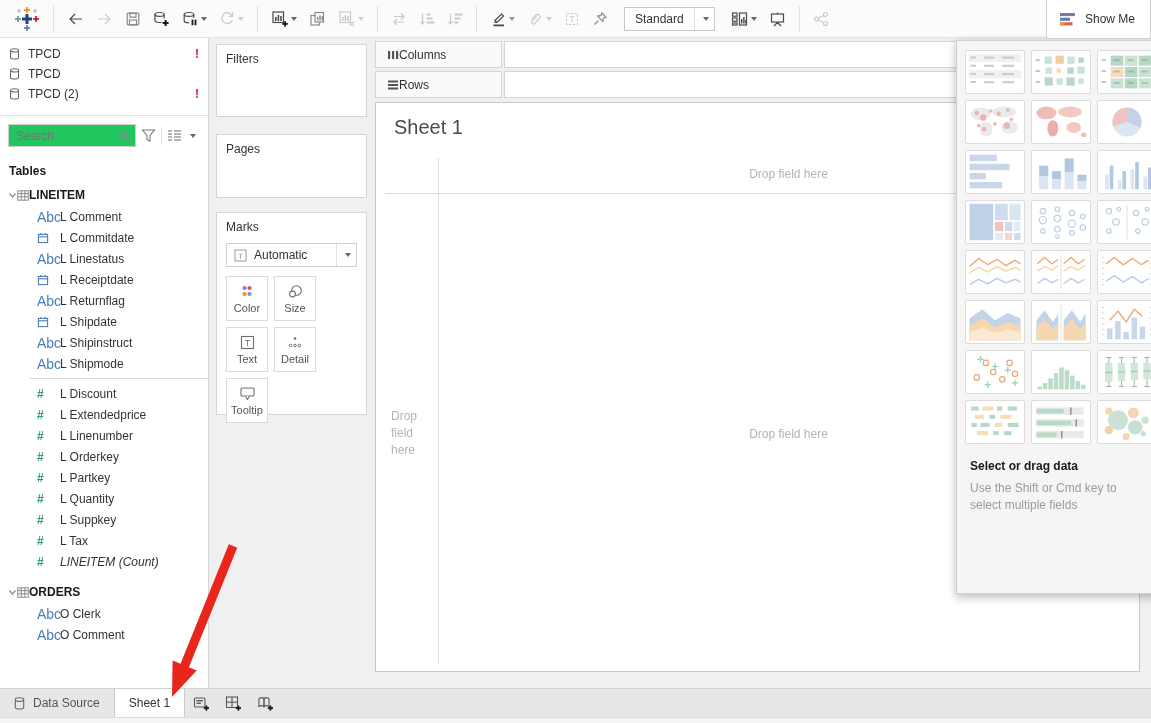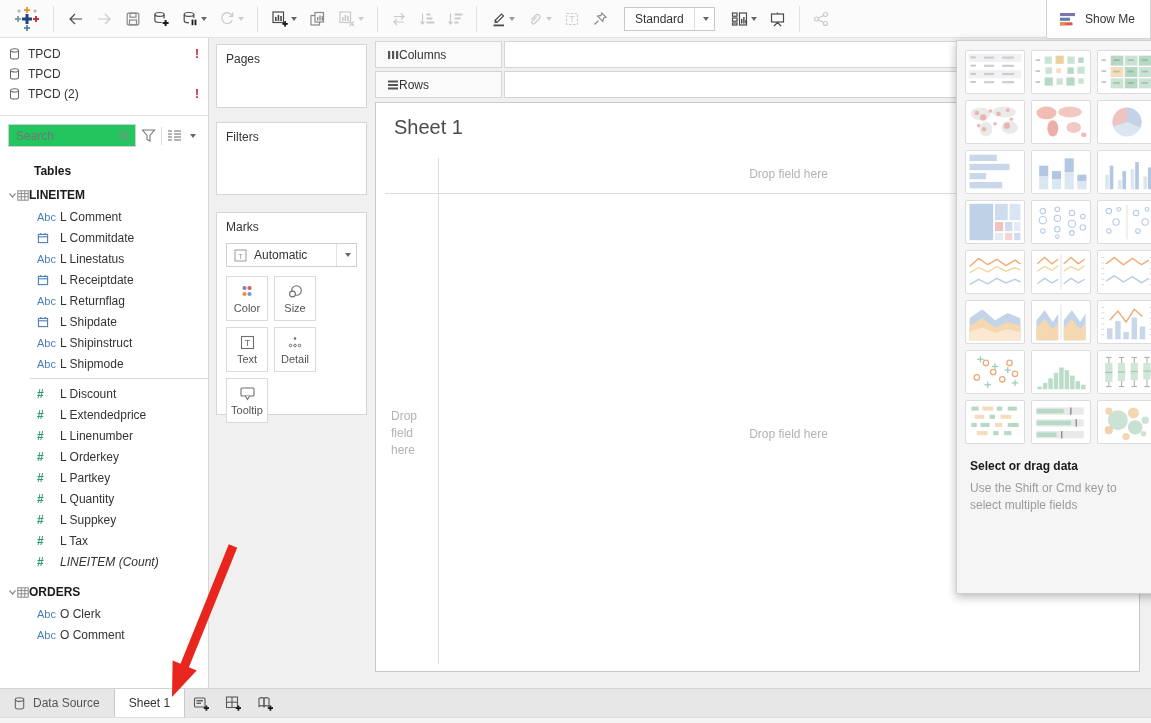--- a/index.html
+++ b/index.html
@@ -28,26 +28,26 @@
   .collapse-btn { margin-left:auto; display:flex; align-items:center; padding:0 9px; color:#666; }
   .ds-list { padding:6px 0 5px 0; }
   .ds-item { height:20px; display:flex; align-items:center; padding:0 9px; gap:8px; color:#333; }
   .ds-item.selected { background:#e4e4e4; }
   .ds-item .bang { margin-left:auto; color:#c72035; font-weight:bold; }
   .search-row { display:flex; align-items:center; border-top:1px solid #e3e3e3; margin-top:6px; padding:8px 6px 8px 8px; gap:5px; }
   .search-box { flex:0 0 128px; height:23px; border:1px solid #cfcfcf; background:#22c55e; display:flex; align-items:center; padding:0 5px 0 7px; }
   .search-box input { border:none; outline:none; flex:1; width:60px; font-size:12px; color:#333; font-family:inherit; background:transparent; }
   .mini-sep { width:1px; height:18px; background:#ddd; }
   .tables-area { padding-top:6px; }
-  .tables-label { padding:3px 17px 6px 9px; font-weight:bold; color:#1a1a1a;margin-left:25px; }
+  .tables-label { padding:3px 17px 6px 9px; font-weight:bold; color:#1a1a1a; }
   .tbl-header { height:22px; display:flex; align-items:center; padding-left:8px; font-weight:bold; color:#1a1a1a; }
   .tbl-group { margin-bottom:9px; }
   .field-row { height:21px; display:flex; align-items:center; padding-left:37px; color:#333; white-space:nowrap; }
   .field-row .ficon { width:23px; flex:none; display:flex; align-items:center; }
-  .abc { color:#4a7ebb; font-size:11px; }
+  .abc { color:#4a7ebb; font-size:14px; }
   .hash { color:#2e9c6e; font-weight:bold; font-size:12px; }
   .fdivider { height:1px; background:#d9d9d9; margin:4px 0 4px 30px; }
   .italic { font-style:italic; }
 
   
   .workspace { position:absolute; left:209px; top:38px; width:942px; height:650px; background:#f0f0f0; }
   .shelf-panel { position:absolute; left:0; top:0; width:166px; height:100%; padding:6px 8px 0 7px; }
   .card { background:#fff; border:1px solid #d5d5d5; color:#333; padding:7px 9px; }
   .card.pages { height:64px; margin-bottom:14px; }
   .card.filters { height:73px; margin-bottom:17px; }
@@ -497,25 +497,25 @@
             <span class="">O Comment</span>
           </div>
         </div>
       </div>
   </div>
 </div>
 
 <div class="workspace">
 
   <div class="shelf-panel">
+    <div class="card filters">
+      <span>Filters</span>
+    </div>
     <div class="card pages">
       <span>Pages</span>
-    </div>
-    <div class="card filters">
-      <span>Filters</span>
     </div>
     <div class="card marks">
       <span>Marks</span>
       <div class="mark-dd">
         <svg width="13" height="13" viewBox="0 0 13 13">
             <rect x="1" y="1" width="11" height="11" fill="none" stroke="#9a9a9a"></rect>
             <text x="6.5" y="9.5" font-size="8" fill="#9a9a9a" text-anchor="middle" font-family="Liberation Sans,sans-serif">T</text>
           </svg>
         <span>Automatic</span>
         <div class="ddc">

